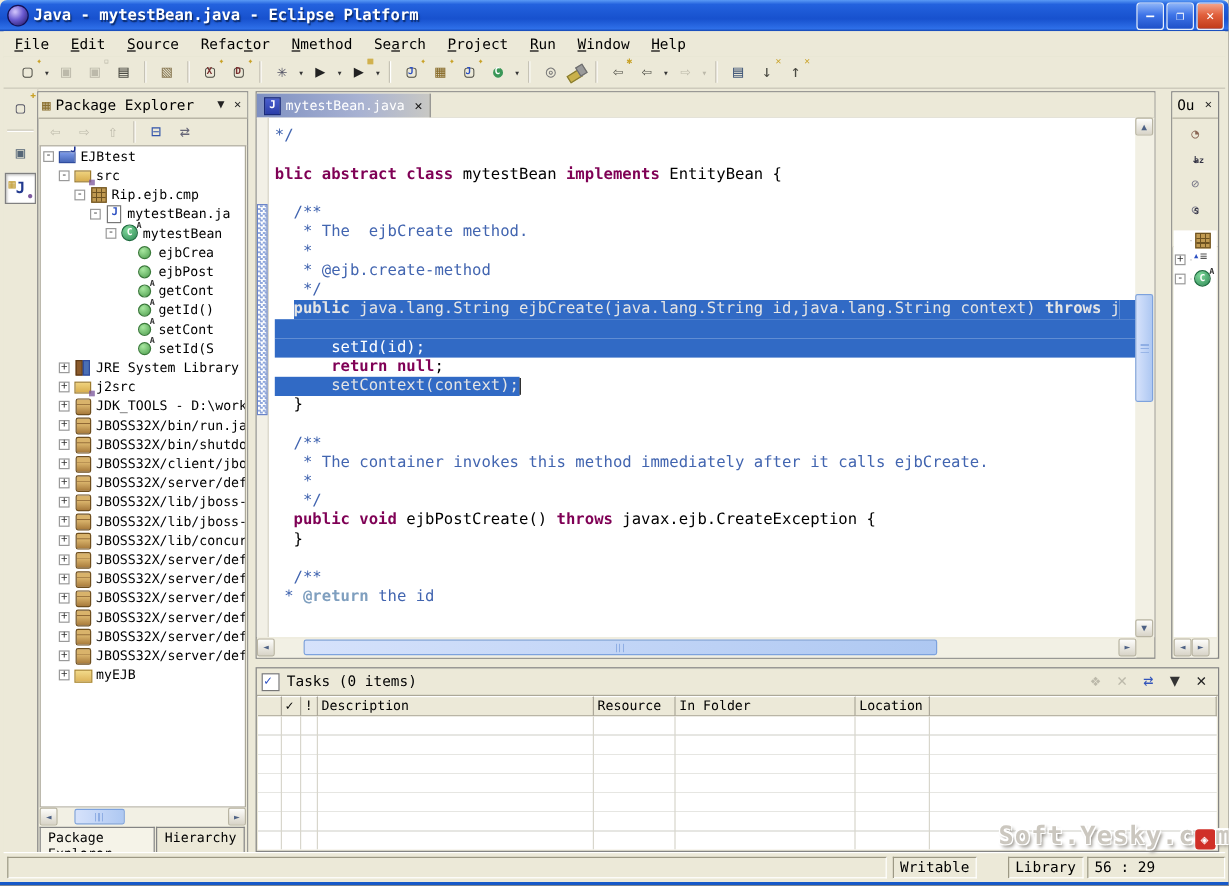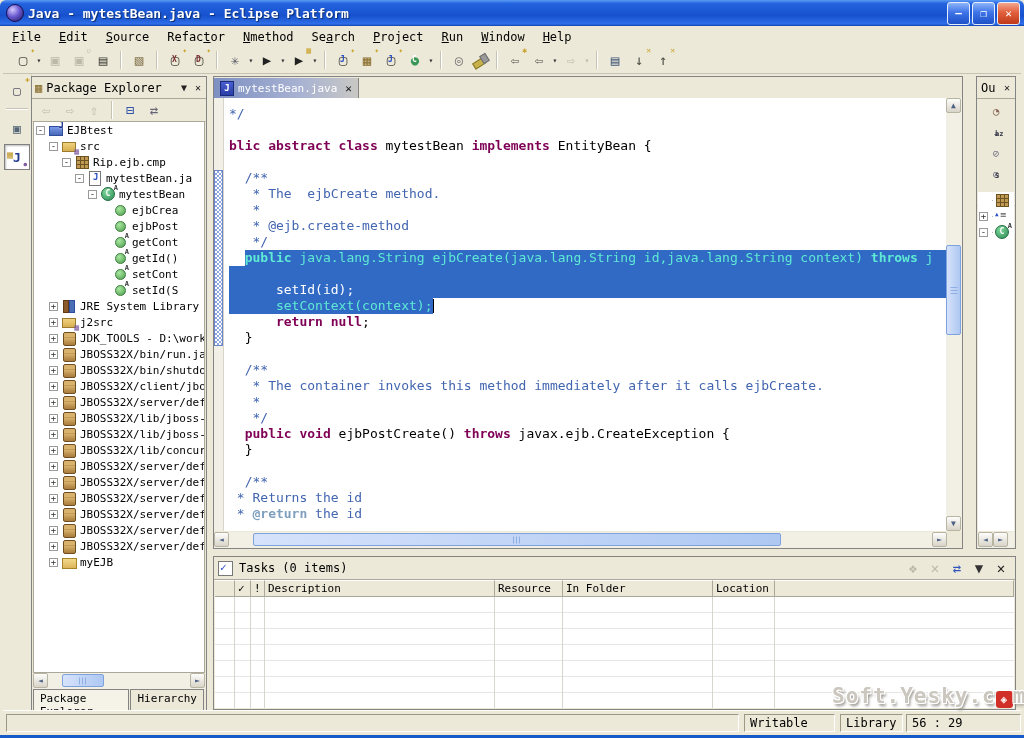--- a/index.html
+++ b/index.html
@@ -122,21 +122,21 @@
      background:conic-gradient(#8FA7DC 0 25%,#fff 0 50%,#8FA7DC 0 75%,#fff 0);background-size:4px 4px;}
   #code-area{position:absolute;left:15px;top:8px;right:0;font-size:13px;line-height:16px;}
   .cl{height:16px;white-space:pre;display:flex;}
   .s-p{color:#000;}
   .s-k{color:#7F0055;font-weight:bold;}
   .s-d{color:#4265B0;}
   .s-t{color:#7F9FBF;font-weight:bold;}
   .sel-full{background:#316AC5;}
   .sel-full .s-p,.sel-full .s-k,.sel-full .s-d{color:#fff;}
   .selrun{background:#316AC5;}
-  .selrun .s-p,.selrun .s-k,.selrun .s-d{color:#5eead4;}
+  .selrun .s-p,.selrun .s-k,.selrun .s-d{color:#e5e5e5;}
   .grow{flex:1 1 auto;background:#316AC5;}
   .caret{width:1px;height:14px;margin-top:1px;background:#000;}
   #ed-vscroll{position:absolute;right:0;top:21px;width:16px;bottom:17px;background:#F2F0E4;}
   #ed-vscroll .sb-btn{position:absolute;left:0;width:15px;}
   #ed-hscroll{position:absolute;left:0;bottom:0;height:16px;width:733px;background:#F2F0E4;display:flex;}
   #ed-hscroll .track{position:relative;flex:1;}
   
   #outline-view{left:976px;top:76px;width:40px;height:473px;}
   #ol-toolbar{display:flex;flex-direction:column;align-items:center;padding-top:2px;gap:1px;border-bottom:1px solid #D6D2C2;background:#ECE9D8;}
   #ol-toolbar .tbico{width:20px;height:18px;}
@@ -517,33 +517,32 @@
           <div class="cl"><span class="s-k">blic abstract class </span><span class="s-p">mytestBean </span><span class="s-k">implements </span><span class="s-p">EntityBean {</span></div>
           <div class="cl"></div>
           <div class="cl"><span class="s-d">  /**</span></div>
           <div class="cl"><span class="s-d">   * The  ejbCreate method.</span></div>
           <div class="cl"><span class="s-d">   *</span></div>
           <div class="cl"><span class="s-d">   * @ejb.create-method</span></div>
           <div class="cl"><span class="s-d">   */</span></div>
           <div class="cl"><span class="s-p">  </span><span class="selrun"><span class="s-k">public </span><span class="s-p">java.lang.String ejbCreate(java.lang.String id,java.lang.String context) </span><span class="s-k">throws </span><span class="s-p">j</span></span><span class="grow"></span></div>
           <div class="cl sel-full"></div>
           <div class="cl sel-full"><span class="s-p">      setId(id);</span></div>
+          <div class="cl"><span class="s-p">      </span><span class="s-k">return null</span><span class="s-p">;</span></div>
           <div class="cl"><span class="selrun"><span class="s-p">      setContext(context);</span></span><span class="caret"></span></div>
-          <div class="cl"><span class="s-p">      </span><span class="s-k">return null</span><span class="s-p">;</span></div>
           <div class="cl"><span class="s-p">  }</span></div>
           <div class="cl"></div>
           <div class="cl"><span class="s-d">  /**</span></div>
           <div class="cl"><span class="s-d">   * The container invokes this method immediately after it calls ejbCreate.</span></div>
           <div class="cl"><span class="s-d">   *</span></div>
           <div class="cl"><span class="s-d">   */</span></div>
           <div class="cl"><span class="s-p">  </span><span class="s-k">public void </span><span class="s-p">ejbPostCreate() </span><span class="s-k">throws </span><span class="s-p">javax.ejb.CreateException {</span></div>
           <div class="cl"><span class="s-p">  }</span></div>
           <div class="cl"></div>
           <div class="cl"><span class="s-d">  /**</span></div>
-          <div class="cl"><span class="s-d"> * Returns the id</span></div>
           <div class="cl"><span class="s-d"> * </span><span class="s-t">@return</span><span class="s-d"> the id</span></div>
         </div>
     </div>
     <div id="ed-vscroll">
       <span class="sb-btn" style="top:0;">▲</span>
       <span class="sb-thumb v" style="left:0;top:147px;width:15px;height:90px;"></span>
       <span class="sb-btn" style="bottom:0;">▼</span>
     </div>
     <div id="ed-hscroll">
       <span class="sb-btn">◄</span>
@@ -645,17 +644,17 @@
         <div class="vline" style="left: 347px;"></div>
         <div class="vline" style="left: 497px;"></div>
         <div class="vline" style="left: 559px;"></div>
       </div>
   </div>
 
   <div id="watermark"><span>Soft.Yesky.c</span><span class="wm-o">◈</span><span>m</span></div>
 
   <div id="statusbar">
     <span class="scell" style="left:3px;width:733px;"></span>
-    <span class="scell" style="left:741px;width:91px;">Writable</span>
+    <span class="scell" style="left:741px;width:70px;">Writable</span>
     <span class="scell" style="left:837px;width:63px;">Library</span>
     <span class="scell" style="left:903px;width:115px;">56 : 29</span>
   </div>
 </div>
 
 </body></html>

